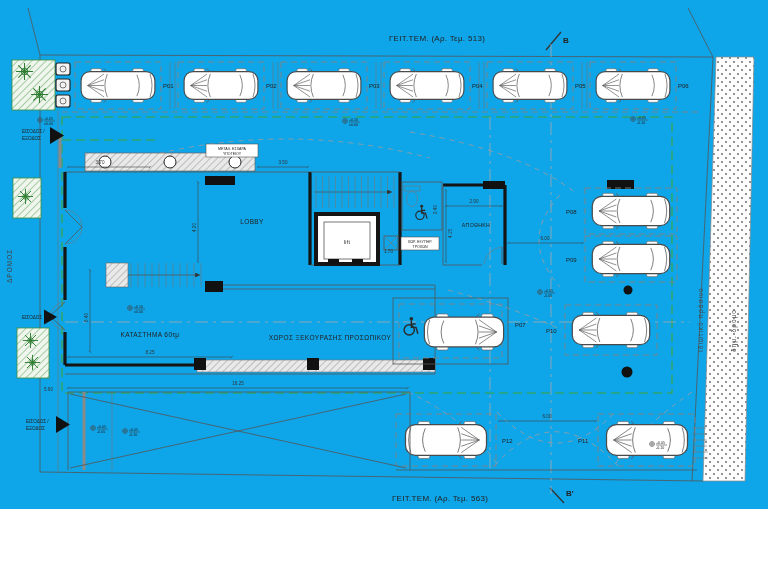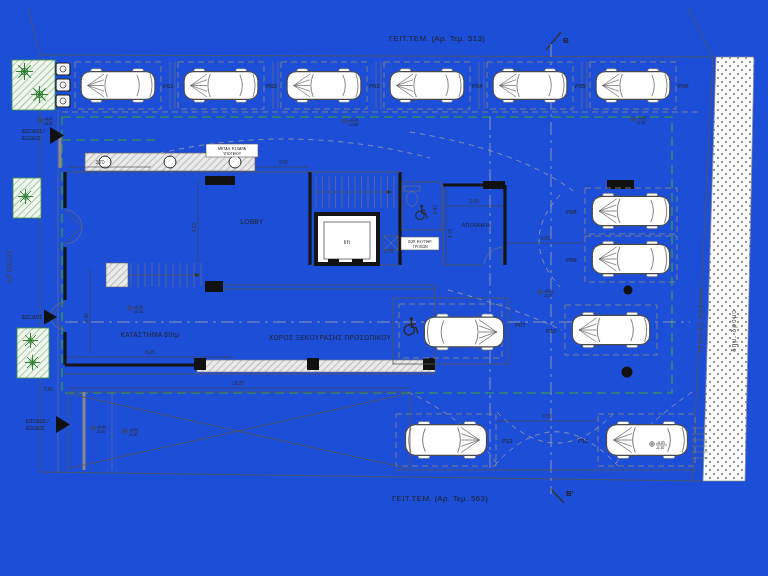--- a/index.html
+++ b/index.html
@@ -1,16 +1,16 @@
 <!DOCTYPE html>
 <html><head>
 <meta charset="utf-8">
 <style>
   html,body{margin:0;padding:0;background:#fff;}
-  .stage{position:relative;width:768px;height:576px;background:#1d4ed8;overflow:hidden;}
+  .stage{position:relative;width:768px;height:509px;background:#0ea5e9;overflow:hidden;}
   svg{position:absolute;left:0;top:0;}
   text{font-family:"Liberation Sans", sans-serif;fill:#222;}
   .parcel{font-size:8px;letter-spacing:.3px;}
   .sect{font-size:8px;font-weight:bold;}
   .room{font-size:6.5px;letter-spacing:.4px;}
   .room-sm{font-size:5.2px;letter-spacing:.3px;}
   .plbl{font-size:6px;}
   .tiny{font-size:3.6px;}
   .entr{font-size:4.6px;}
   .dimt{font-size:4.6px;fill:#333;}

